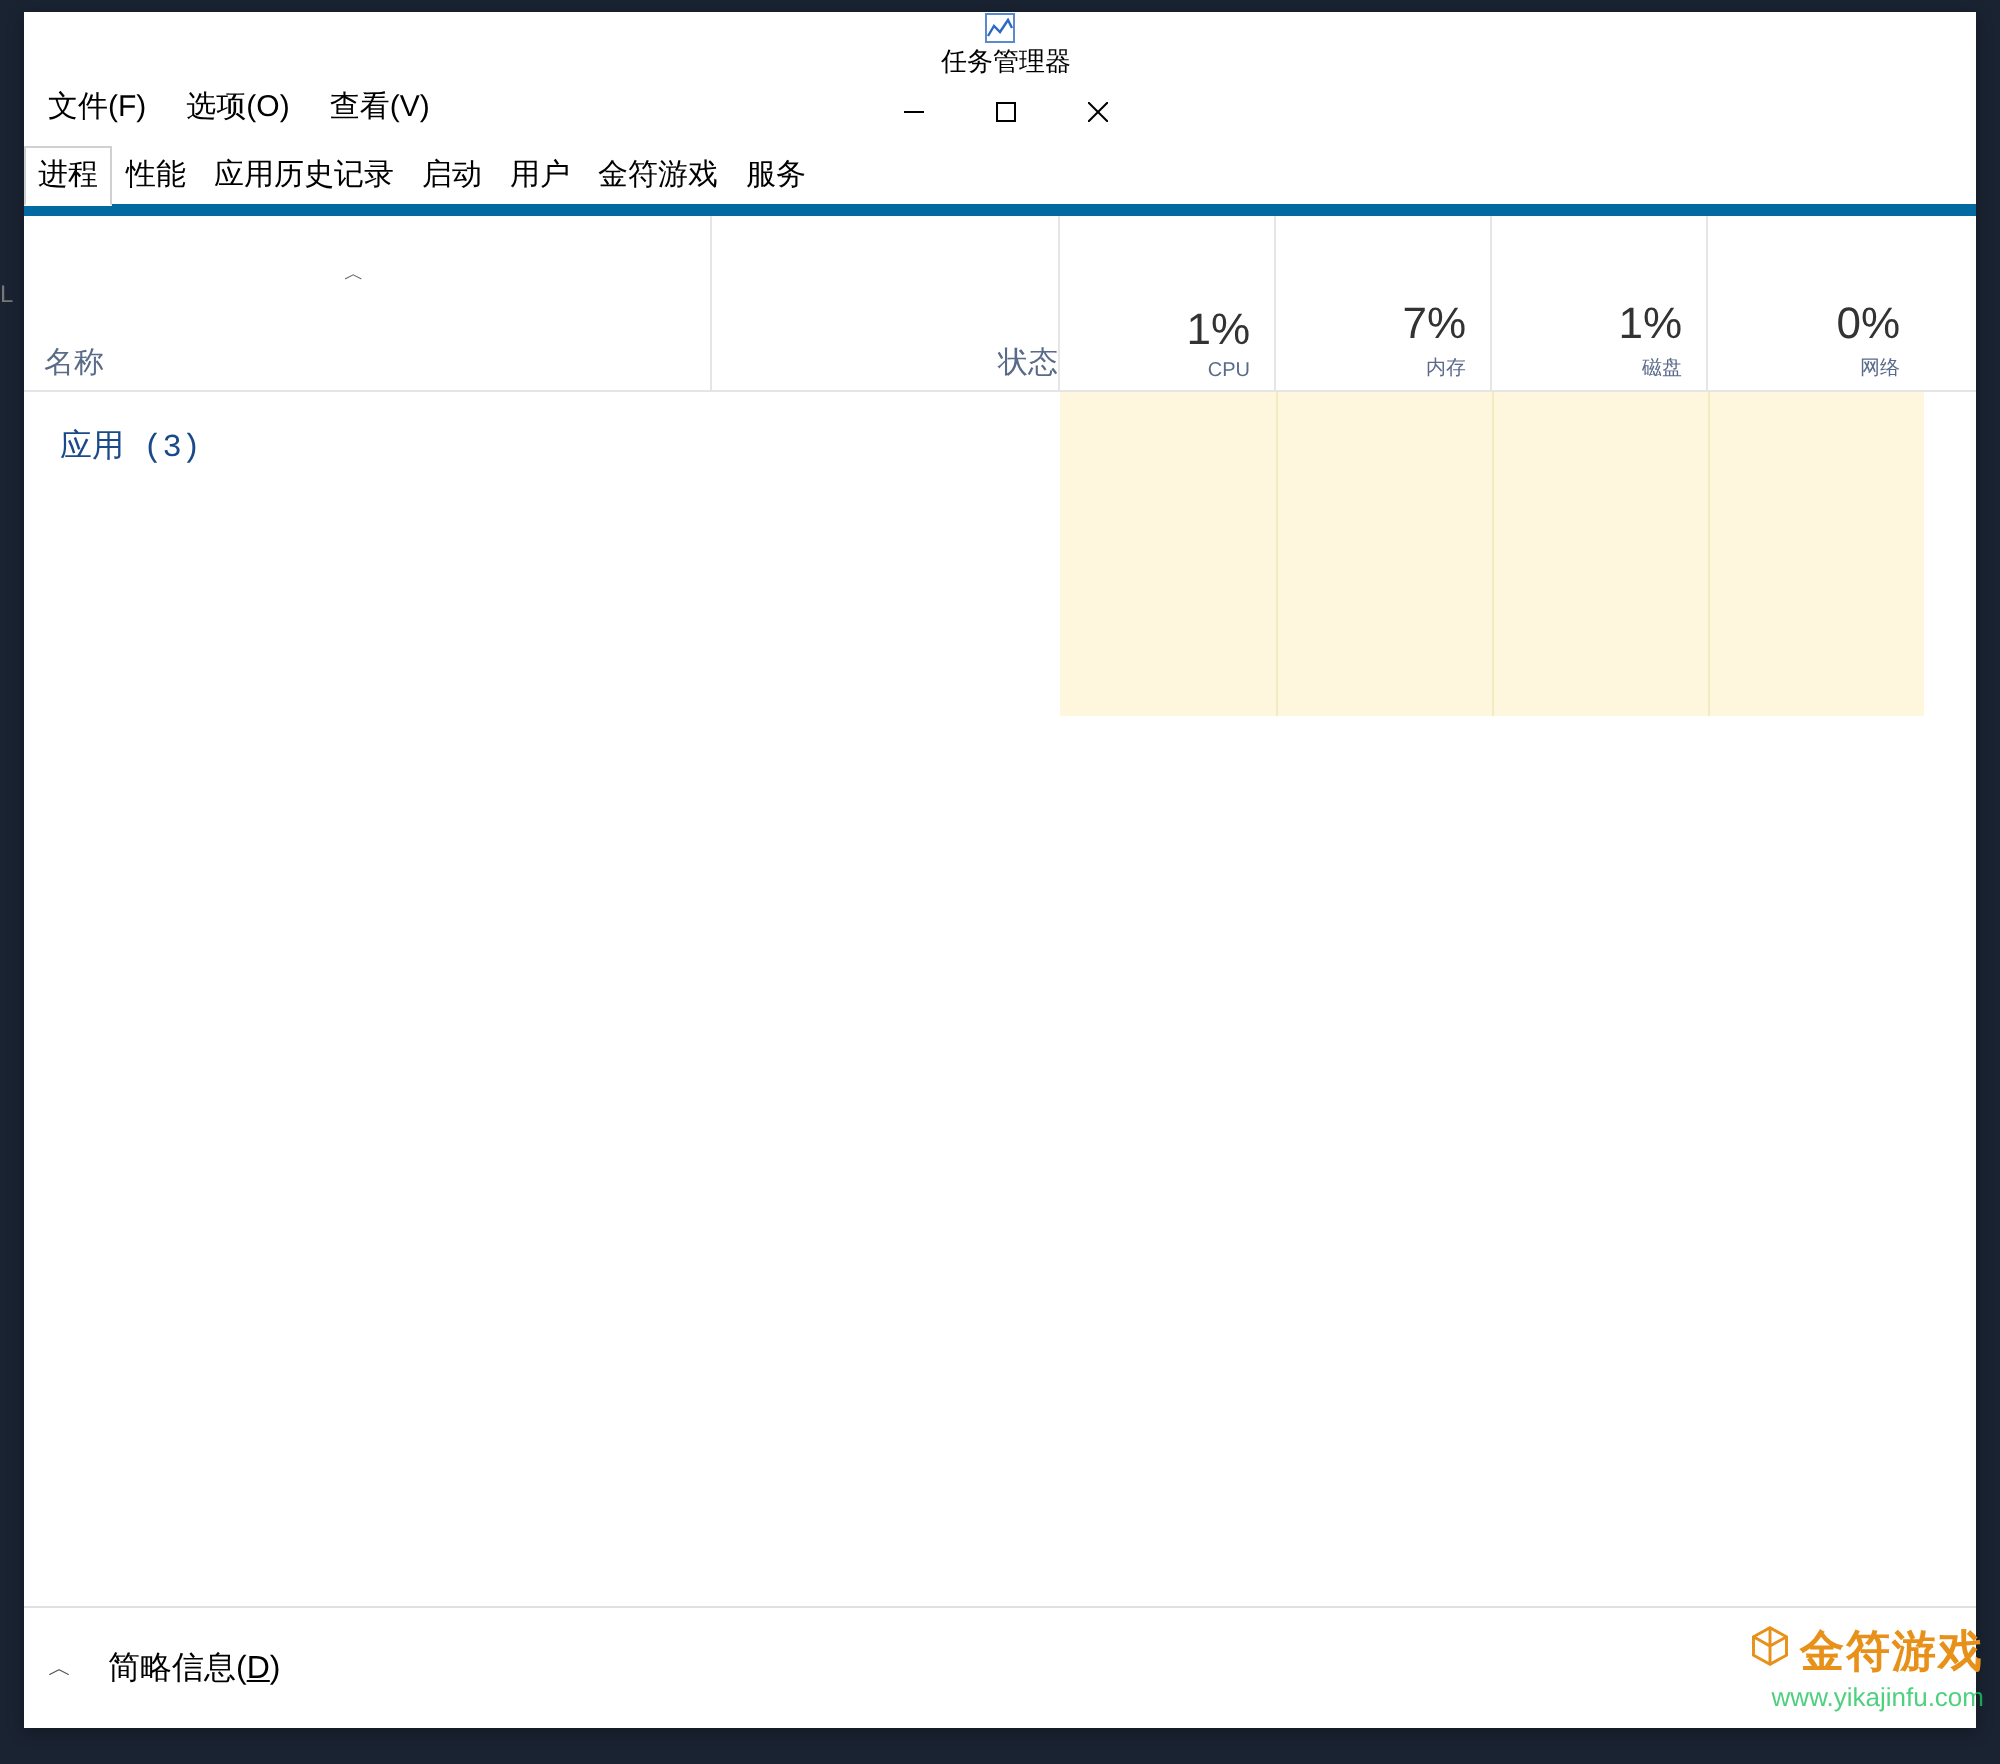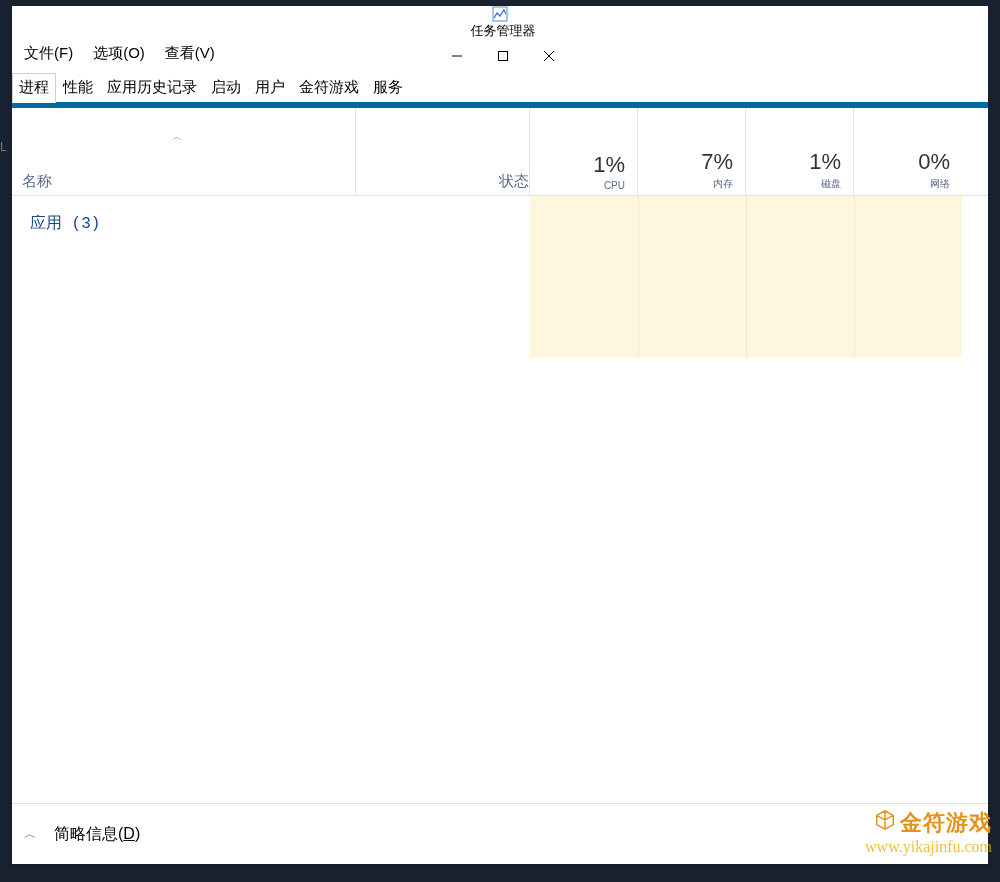--- a/index.html
+++ b/index.html
@@ -27,21 +27,21 @@
     .col-metric .label { font-size: 10px; color: #5a6b8a; }
     .rows { flex: 1; overflow-y: auto; position: relative; }
     .highlight-bg { position: absolute; top: 0; left: 518px; width: 432px; height: 162px; background: #fff7dd; z-index: 0; }
     .highlight-bg .vline { position: absolute; top: 0; width: 1px; height: 100%; background: #f3eac2; }
     .group-row { position: relative; z-index: 1; height: 54px; display: flex; align-items: center; padding-left: 18px; font-size: 16px; color: #1a4a8a; cursor: default; font-family: Liberation Mono, monospace; }
     .statusbar { height: 60px; display: flex; align-items: center; padding-left: 12px; gap: 18px; font-size: 16px; color: #000; }
     .statusbar .chevron { color: #555; font-size: 12px; }
     .statusbar .label u { text-decoration: underline; }
     .watermark { position: absolute; right: 8px; bottom: 26px; display: flex; flex-direction: column; align-items: flex-end; font-size: 14px; color: #d98a1e; z-index: 10; }
     .watermark .line1 { display: flex; align-items: center; gap: 4px; font-size: 22px; font-weight: bold; letter-spacing: 1px; color: #e8911a; }
-    .watermark .line2 { font-size: 16px; color: #eab308; opacity: 0.8; font-family: Liberation Serif, serif; }
+    .watermark .line2 { font-size: 13px; color: #22c55e; opacity: 0.8; }
     .left-sliver { position: absolute; left: 0; top: 140px; width: 12px; height: 20px; color: #777; font-size: 12px; }
   </style>
 </head>
 <body>
 
 <div class="left-sliver">L</div>
 
 <div class="window">
   <div class="titlebar">
     <span class="title-icon">

